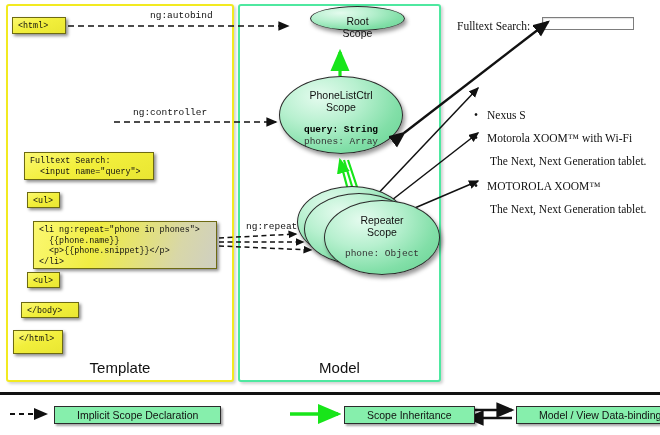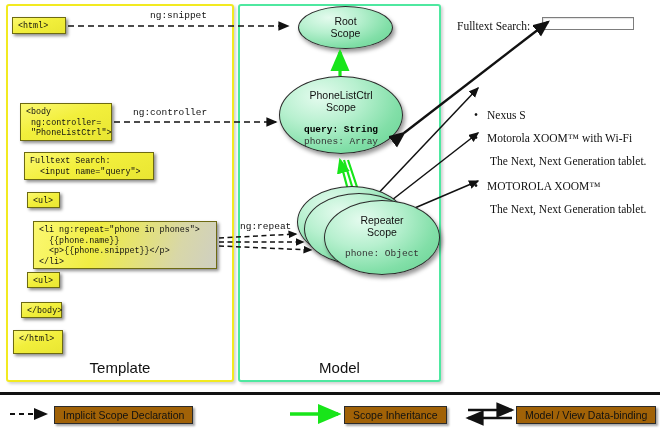--- a/index.html
+++ b/index.html
@@ -139,27 +139,27 @@
   }
 
   
   .legend-rule {
     position: absolute;
     left: 0; top: 392px; width: 660px; height: 3px;
     background: #111;
   }
   .legend-box {
     position: absolute;
-    background: #a16207;
+    background: #86efac;
     border: 1.4px solid #2b2b2b;
     box-shadow: 2px 2px 2px rgba(0,0,0,0.35);
     font-family: "Liberation Sans", sans-serif;
     font-size: 10.5px;
     color: #111;
-    padding: 2px 8px;
+    padding: 2px 22px;
     white-space: nowrap;
     box-sizing: border-box;
   }
 
   svg.overlay {
     position: absolute;
     left: 0; top: 0;
     width: 660px; height: 435px;
     pointer-events: none;
   }
@@ -171,41 +171,38 @@
 
   <div class="panel panel-template">
     <div class="panel-label">Template</div>
   </div>
   <div class="panel panel-model">
     <div class="panel-label">Model</div>
   </div>
 
   <div class="codebox" style="left:12px;  top:17px;  width:54px;  height:17px;">&lt;html&gt;</div>
 
-  <div class="codebox" style="left:20px;  top:103px; width:92px;  height:38px;">&lt;body
- ng:controller=
- "PhoneListCtrl"&gt;</div>
 
   <div class="codebox" style="left:24px;  top:152px; width:130px; height:28px;">Fulltext Search:
   &lt;input name="query"&gt;</div>
 
   <div class="codebox" style="left:27px;  top:192px; width:33px;  height:16px;">&lt;ul&gt;</div>
 
   <div class="codebox wide" style="left:33px; top:221px; width:184px; height:48px;">&lt;li ng:repeat="phone in phones"&gt;
   {{phone.name}}
   &lt;p&gt;{{phone.snippet}}&lt;/p&gt;
 &lt;/li&gt;</div>
 
   <div class="codebox" style="left:27px;  top:272px; width:33px;  height:16px;">&lt;ul&gt;</div>
 
-  <div class="codebox" style="left:21px;  top:302px; width:41px;  height:16px;">&lt;/body&gt;</div>
+  <div class="codebox" style="left:21px;  top:302px; width:58px;  height:16px;">&lt;/body&gt;</div>
 
   <div class="codebox" style="left:13px;  top:330px; width:50px;  height:24px;">&lt;/html&gt;</div>
 
-  <div class="scope" style="left:298px; top:6px; width:95px; height:43px;">
+  <div class="scope" style="left:310px; top:6px; width:95px; height:25px;">
     <div class="title" style="padding-top:8px;">
       <span>Root<br><span>Scope</span></span>
     </div>
   </div>
 
   <div class="scope" style="left:279px; top:76px; width:124px; height:78px;">
     <div class="title" style="padding-top:12px;">
       <span>PhoneListCtrl<br><span>Scope</span></span>
     </div>
     <div class="props" style="padding-top:11px;">
@@ -218,23 +215,23 @@
   <div class="scope" style="left:304px; top:193px; width:110px; height:72px; z-index:2;"></div>
   <div class="scope" style="left:324px; top:200px; width:116px; height:75px; z-index:3;text-align:center;">
     <div class="title" style="padding-top:13px;">
       <span>Repeater<br><span>Scope</span></span>
     </div>
     <div class="props" style="padding-top:10px;">
       <div>phone: Object</div>
     </div>
   </div>
 
-  <div class="edge-label" style="left:150px; top:10px;">ng:snippet</div>
+  <div class="edge-label" style="left:150px; top:10px;">ng:autobind</div>
   <div class="edge-label" style="left:133px; top:107px;">ng:controller</div>
-  <div class="edge-label" style="left:240px; top:221px;">ng:repeat</div>
+  <div class="edge-label" style="left:240px; top:221px;padding-left:6px;">ng:repeat</div>
 
   <div class="view-inner">
     <div class="view-search-label">Fulltext Search:</div>
     <input class="view-search-input" type="text" value="" style="">
 
     <div class="view-item" style="top:79px;margin-top:24px;">
       <span class="bullet">•</span>
       <span>Nexus S</span>
     </div>
 

